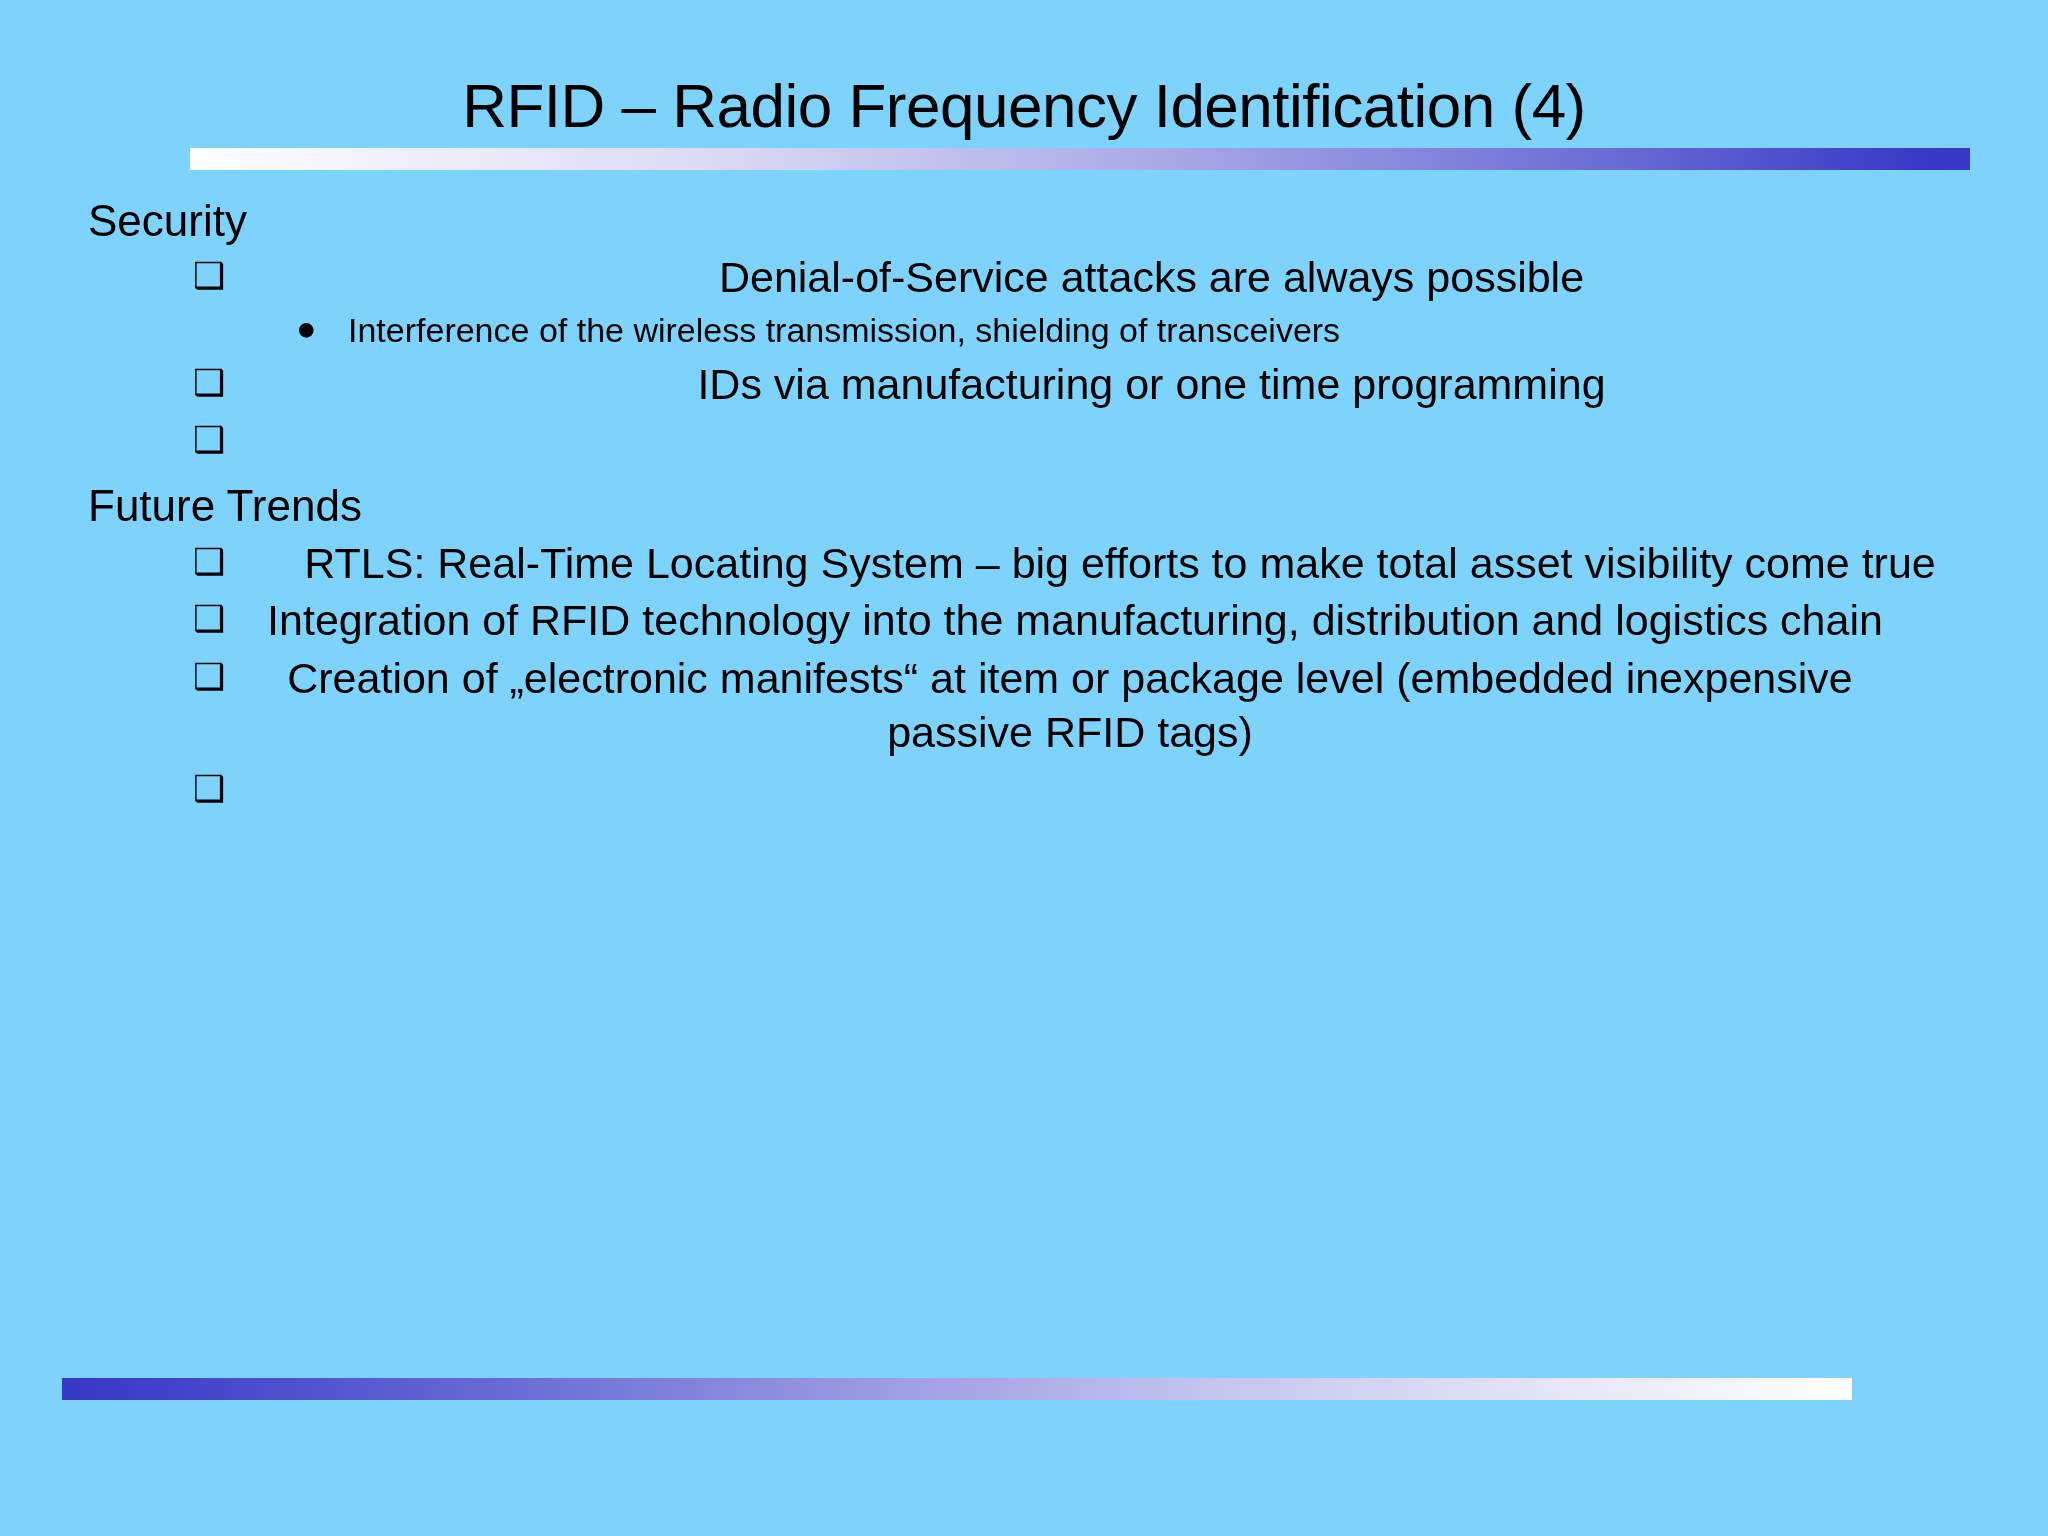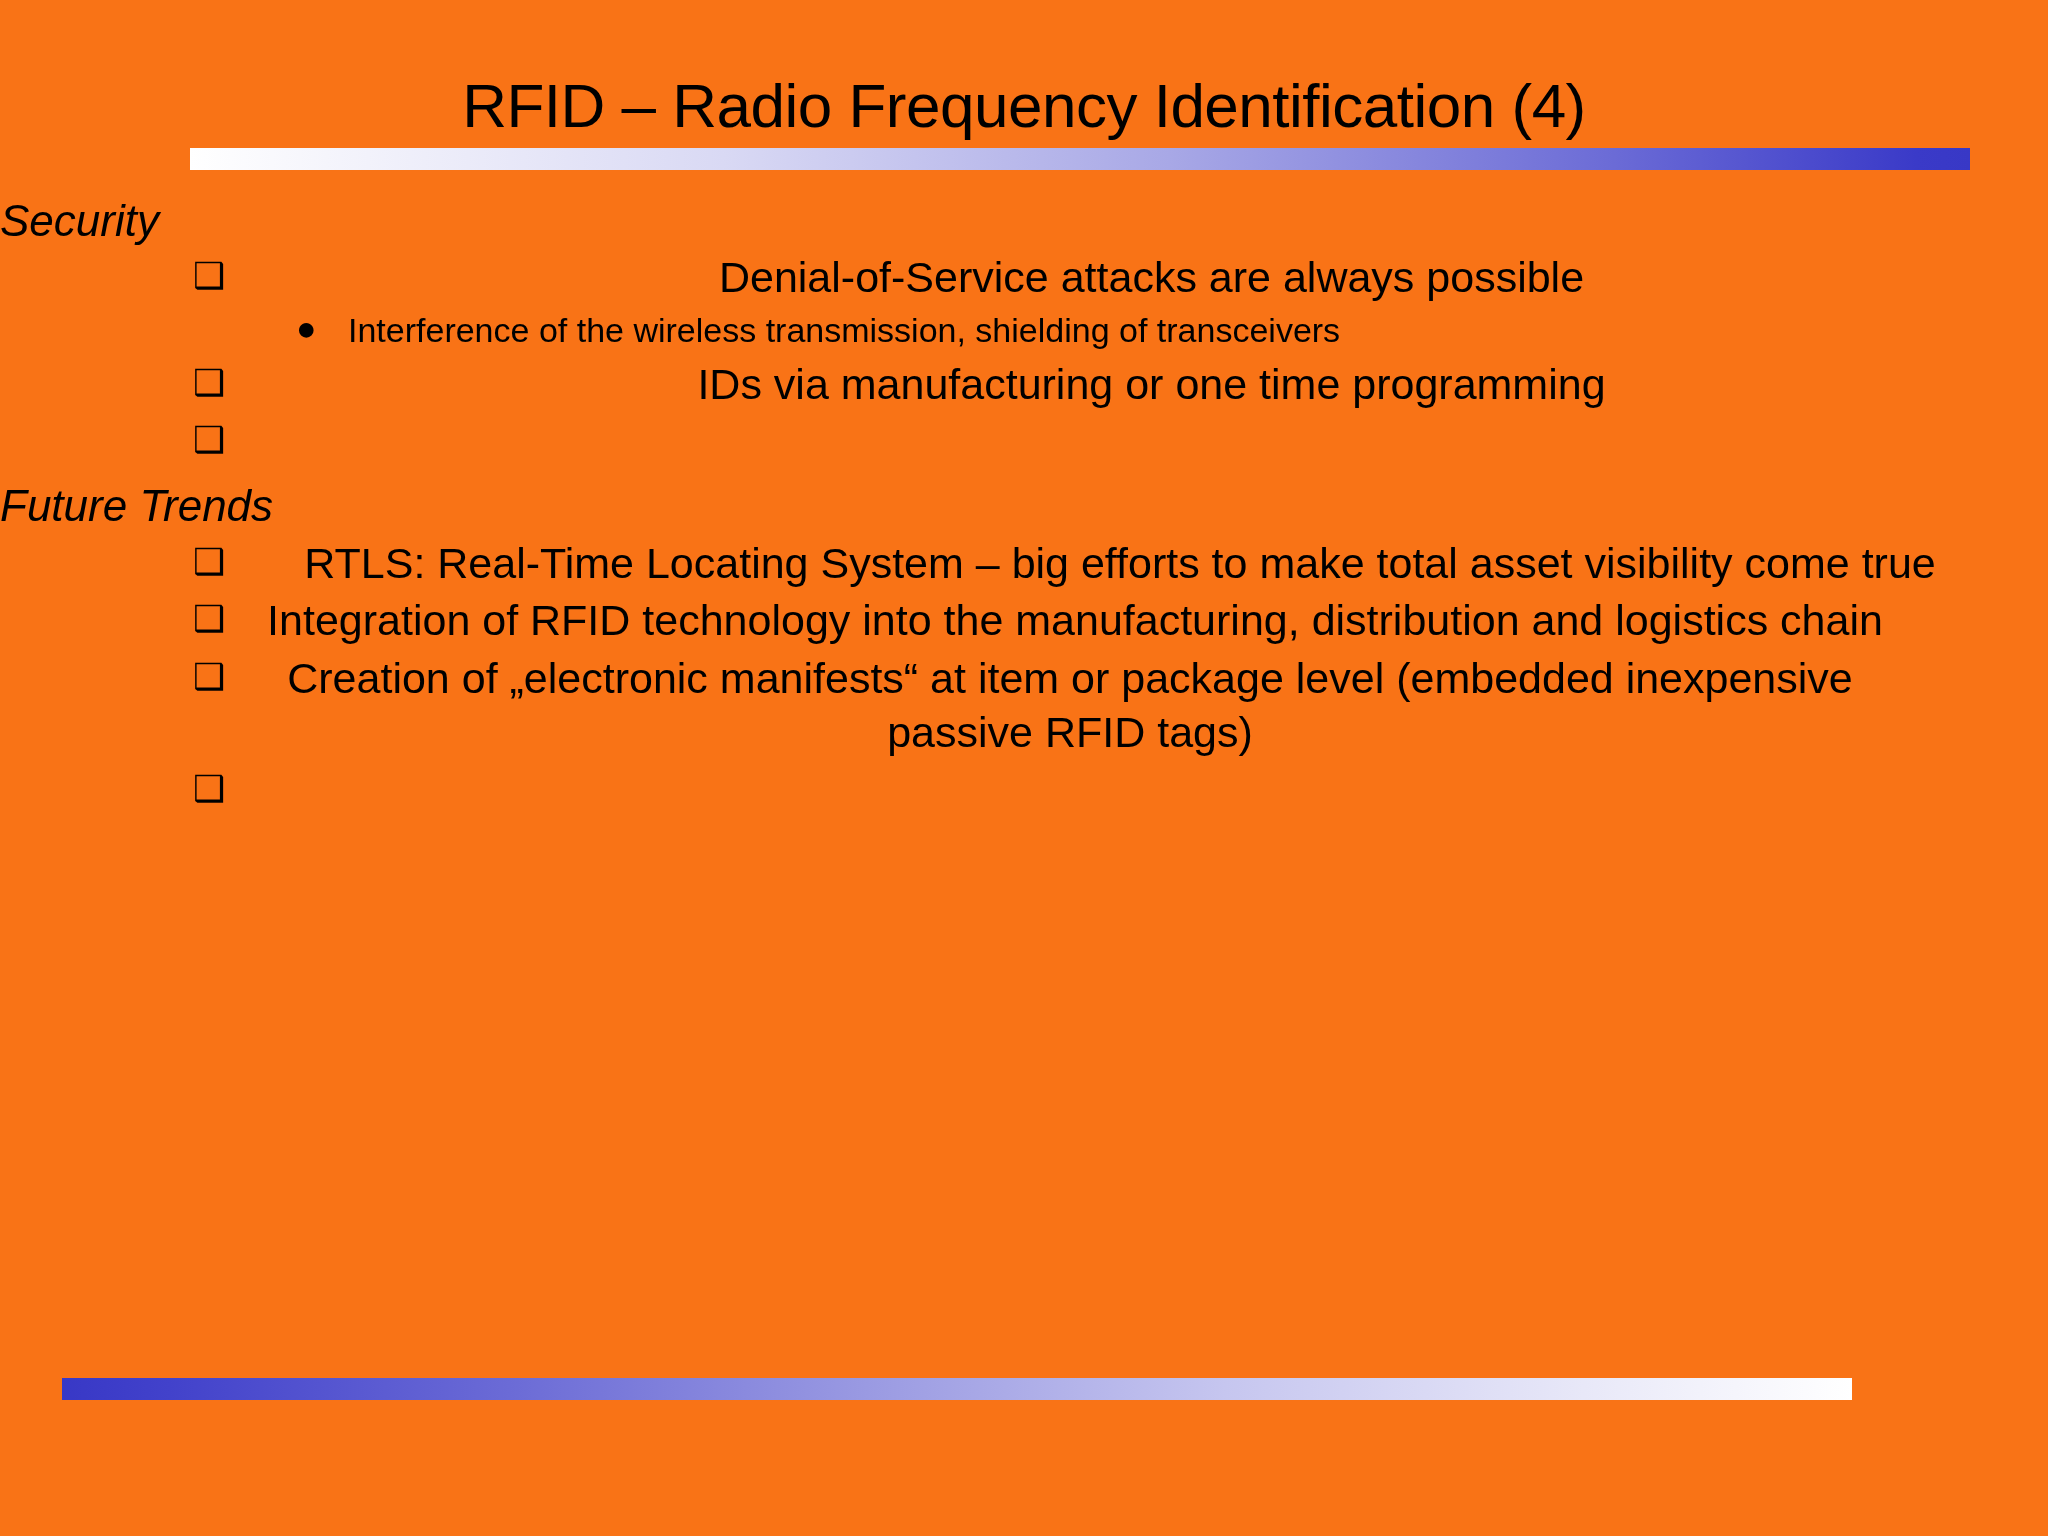--- a/index.html
+++ b/index.html
@@ -12,21 +12,21 @@
     height: 1536px;
     font-family: "Liberation Sans", sans-serif;
     color: #000000;
     overflow: hidden;
   }
 
   .slide {
     position: relative;
     width: 2048px;
     height: 1536px;
-    background: #f97316;
+    background: #7dd3fc;
     box-sizing: border-box;
   }
 
   
   .slide-title {
     position: absolute;
     left: 0;
     top: 30px;
     width: 2048px;
     text-align: center;
@@ -77,23 +77,23 @@
     width: 2048px;
   }
 
   .section {
     margin-bottom: 0;
   }
 
   .section-heading {
     font-size: 44px;
     line-height: 1.12;
+    padding-left: 88px;
     margin: 0 0 6px 0;
     white-space: nowrap;
-    font-style: italic;
   }
 
   .bullets {
     list-style: none;
     margin: 0;
     padding: 0;
   }
 
   
   .bullet-l1 {

